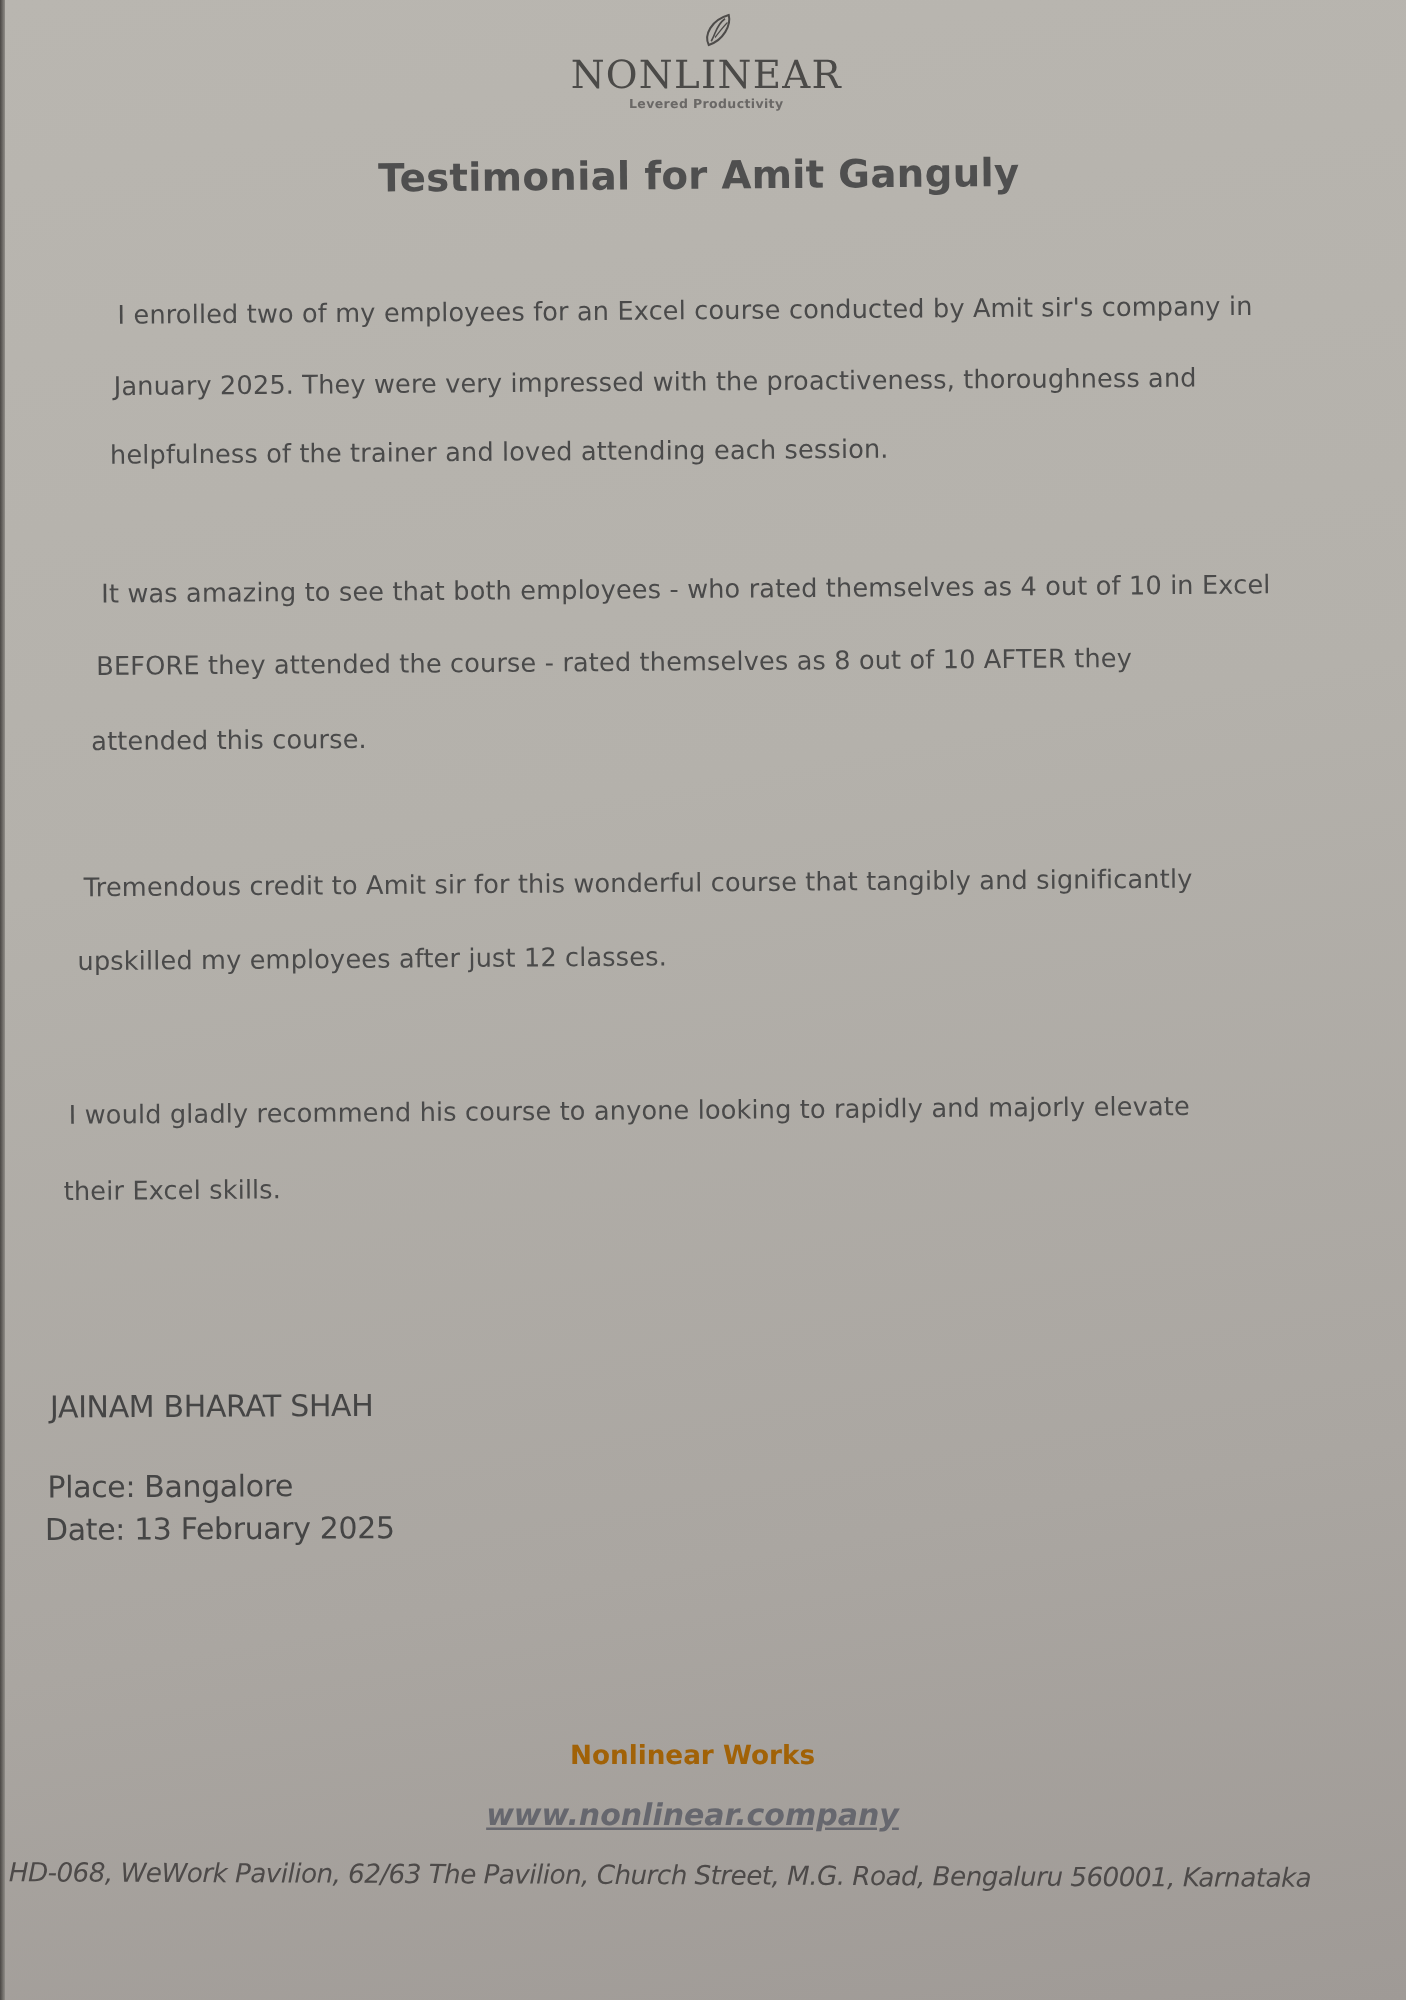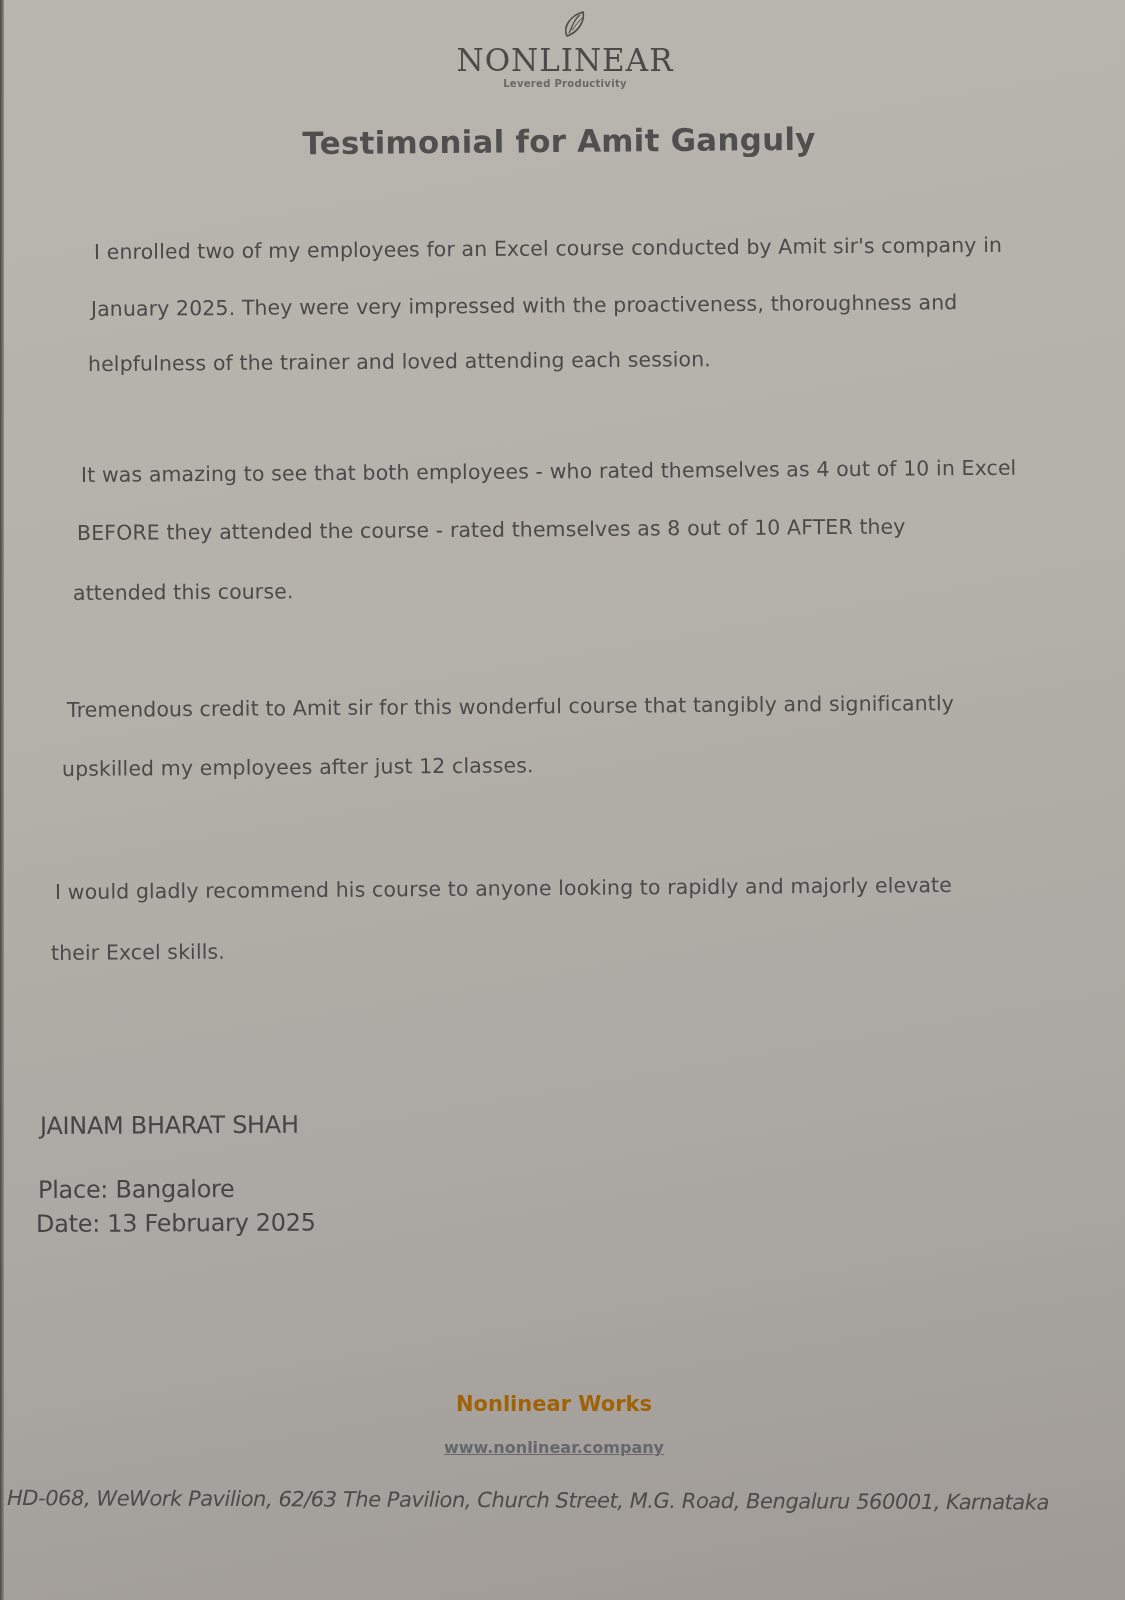--- a/index.html
+++ b/index.html
@@ -76,21 +76,22 @@
     .footer-company {
       left: 0; width: 1108px; text-align: center;
       top: 1392px;
       font-size: 21px;
       font-weight: bold;
       color: #a16207;
     }
     .footer-url {
       left: 0; width: 1108px; text-align: center;
       top: 1438px;
-      font-size: 16px;
+      font-size: 24px;
+      font-style: italic;
       font-weight: bold;
       color: #66676e;
       text-decoration: underline;
     }
     .footer-address {
       left: 7px;
       top: 1486px;
       font-size: 21px;
       font-style: italic;
       color: #4d4a49;

